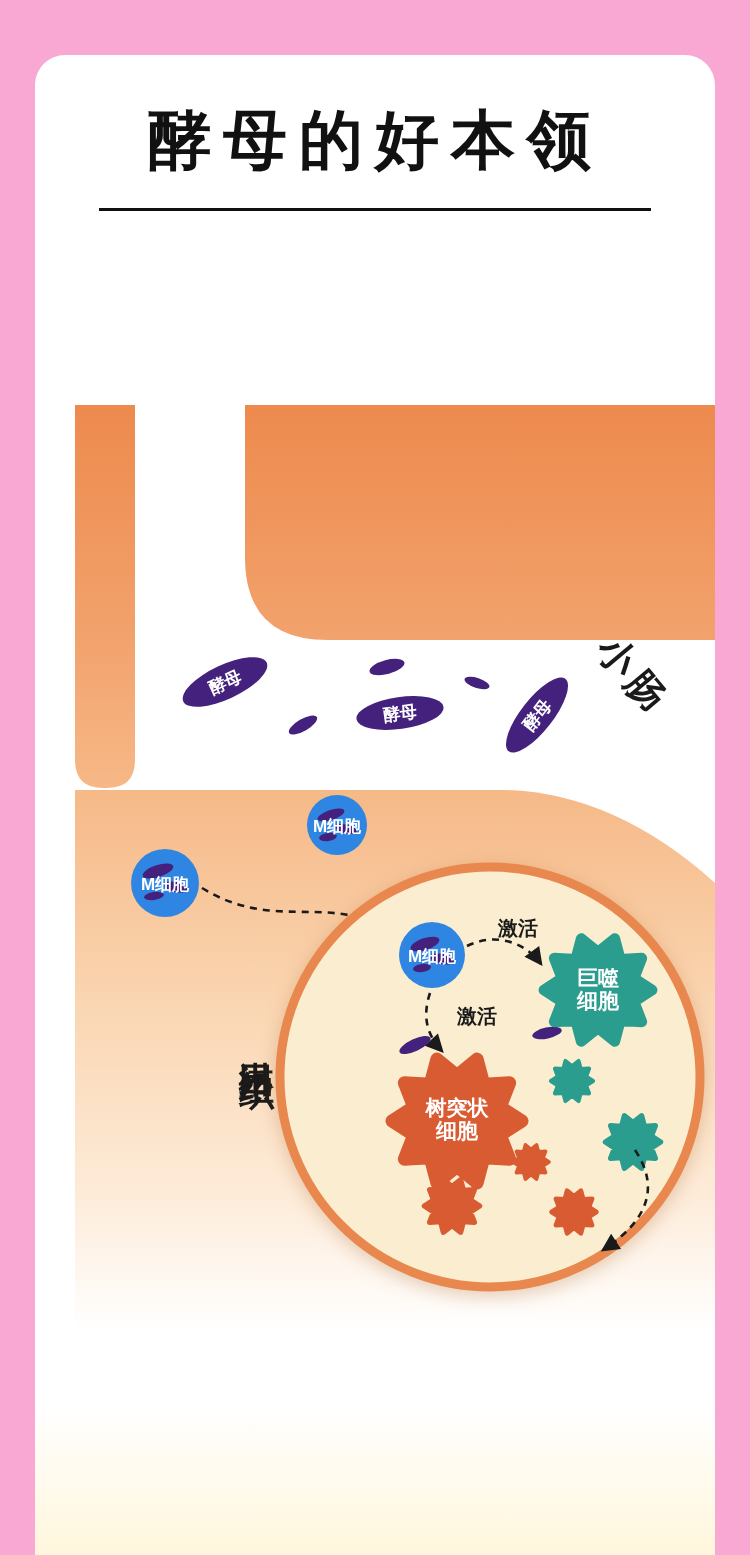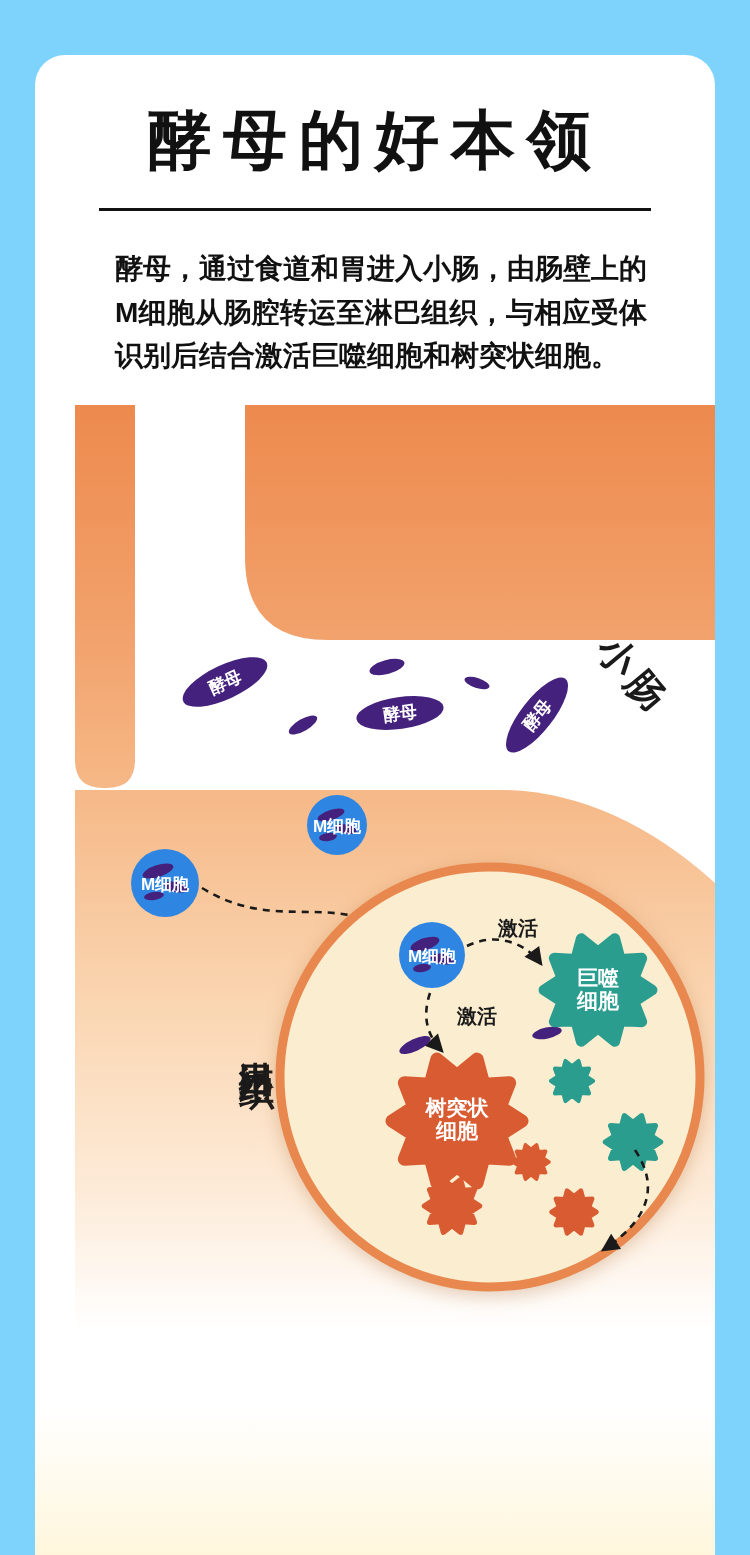--- a/index.html
+++ b/index.html
@@ -1,19 +1,19 @@
 <!DOCTYPE html>
 <html><head>
 <meta charset="utf-8">
 <style>
   * { margin:0; padding:0; box-sizing:border-box; }
   html,body { width:750px; }
   .page {
     position:relative; width:750px; height:1555px;
-    background:#7dd3fc; overflow:hidden;
+    background:#f9a8d4; overflow:hidden;
     font-family:"Liberation Sans", sans-serif;
   }
   .card {
     position:absolute; left:35px; top:55px; width:680px; height:1500px;
     background:linear-gradient(180deg,#ffffff 0%, #ffffff 90%, #FFF6DC 100%);
     border-radius:30px 30px 0 0;
   }
   .title {
     margin-top:42px; text-align:center;
     font-size:64px; font-weight:900; letter-spacing:12px; color:#111;
@@ -39,21 +39,20 @@
 </style>
 </head>
 <body>
 
 <div class="page">
   <div class="card">
 
     <h1 class="title">酵母的好本领</h1>
     <div class="title-underline"></div>
 
-    <p class="paragraph">酵母，通过食道和胃进入小肠，由肠壁上的M细胞从肠腔转运至淋巴组织，与相应受体识别后结合激活巨噬细胞和树突状细胞。</p>
 
     <svg class="diagram" width="640" height="925" viewBox="0 0 640 925" xmlns="http://www.w3.org/2000/svg">
 
       <defs>
         <linearGradient id="gradOrange" x1="0" y1="0" x2="0" y2="925" gradientUnits="userSpaceOnUse">
           <stop offset="0" stop-color="#ED8A4E"></stop>
           <stop offset="0.25" stop-color="#F2A26C"></stop>
           <stop offset="0.42" stop-color="#F6B988"></stop>
           <stop offset="0.65" stop-color="#FAD6B2"></stop>
           <stop offset="0.85" stop-color="#FDEBD8"></stop>

